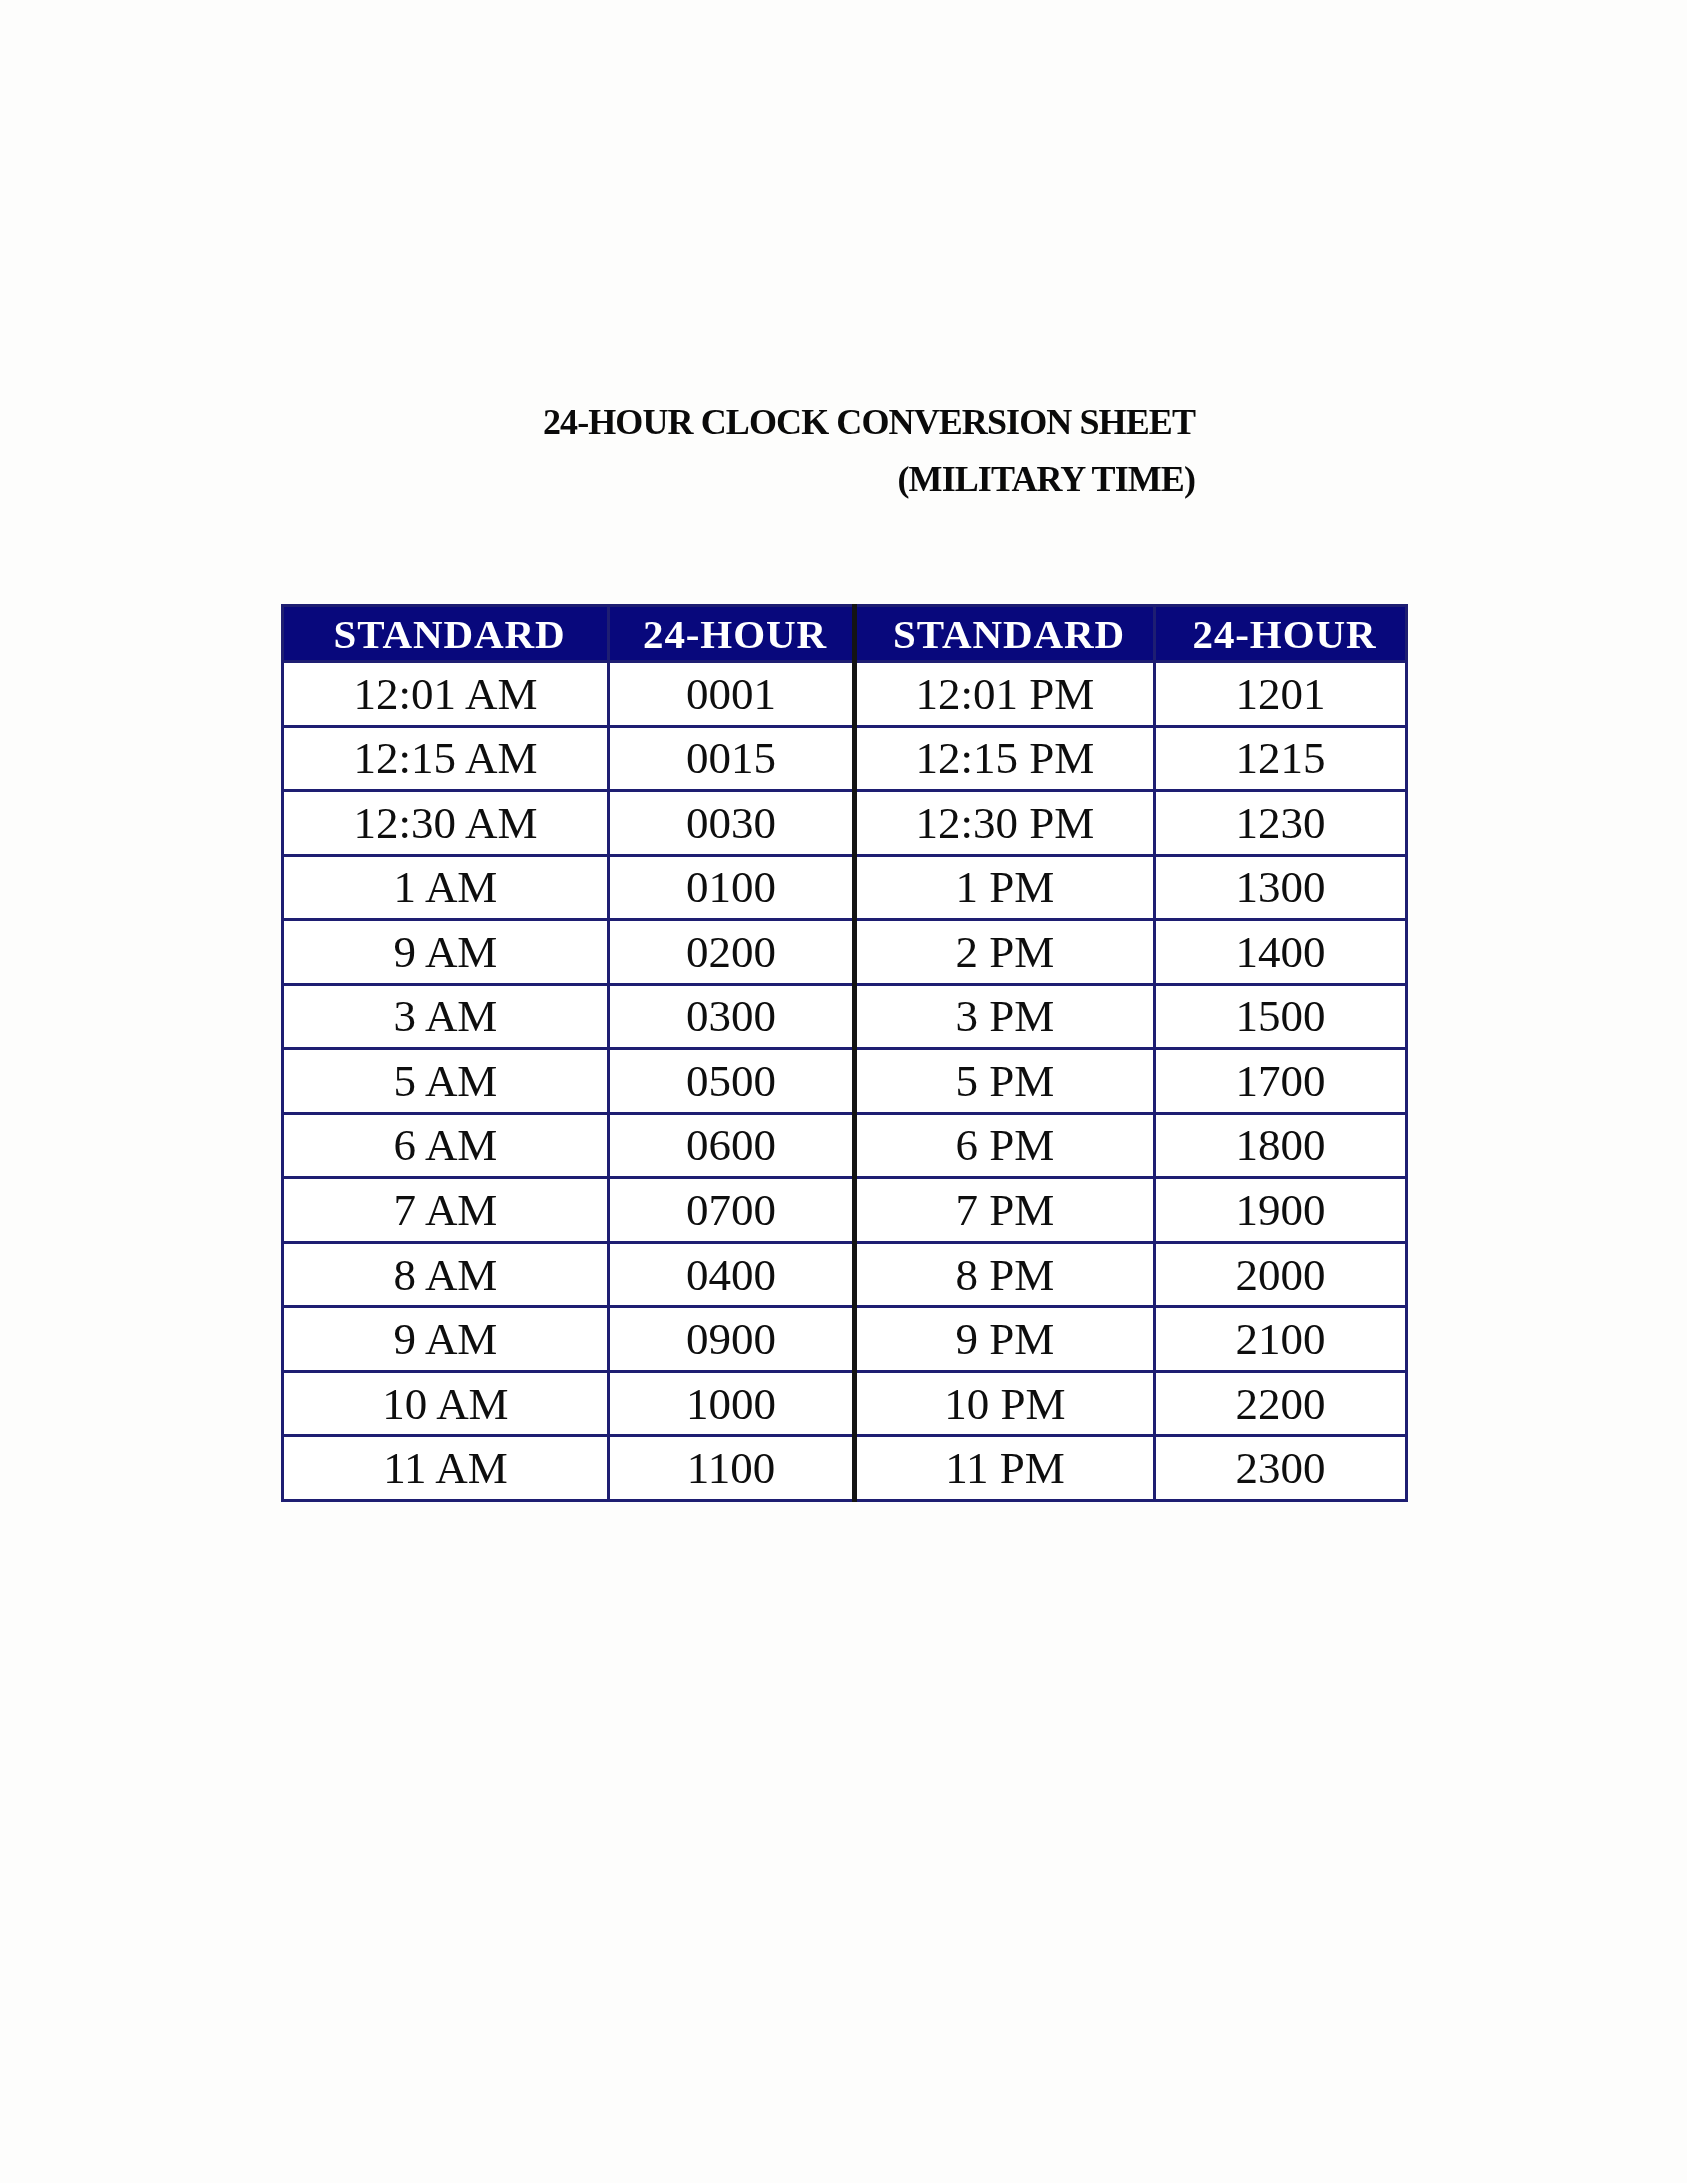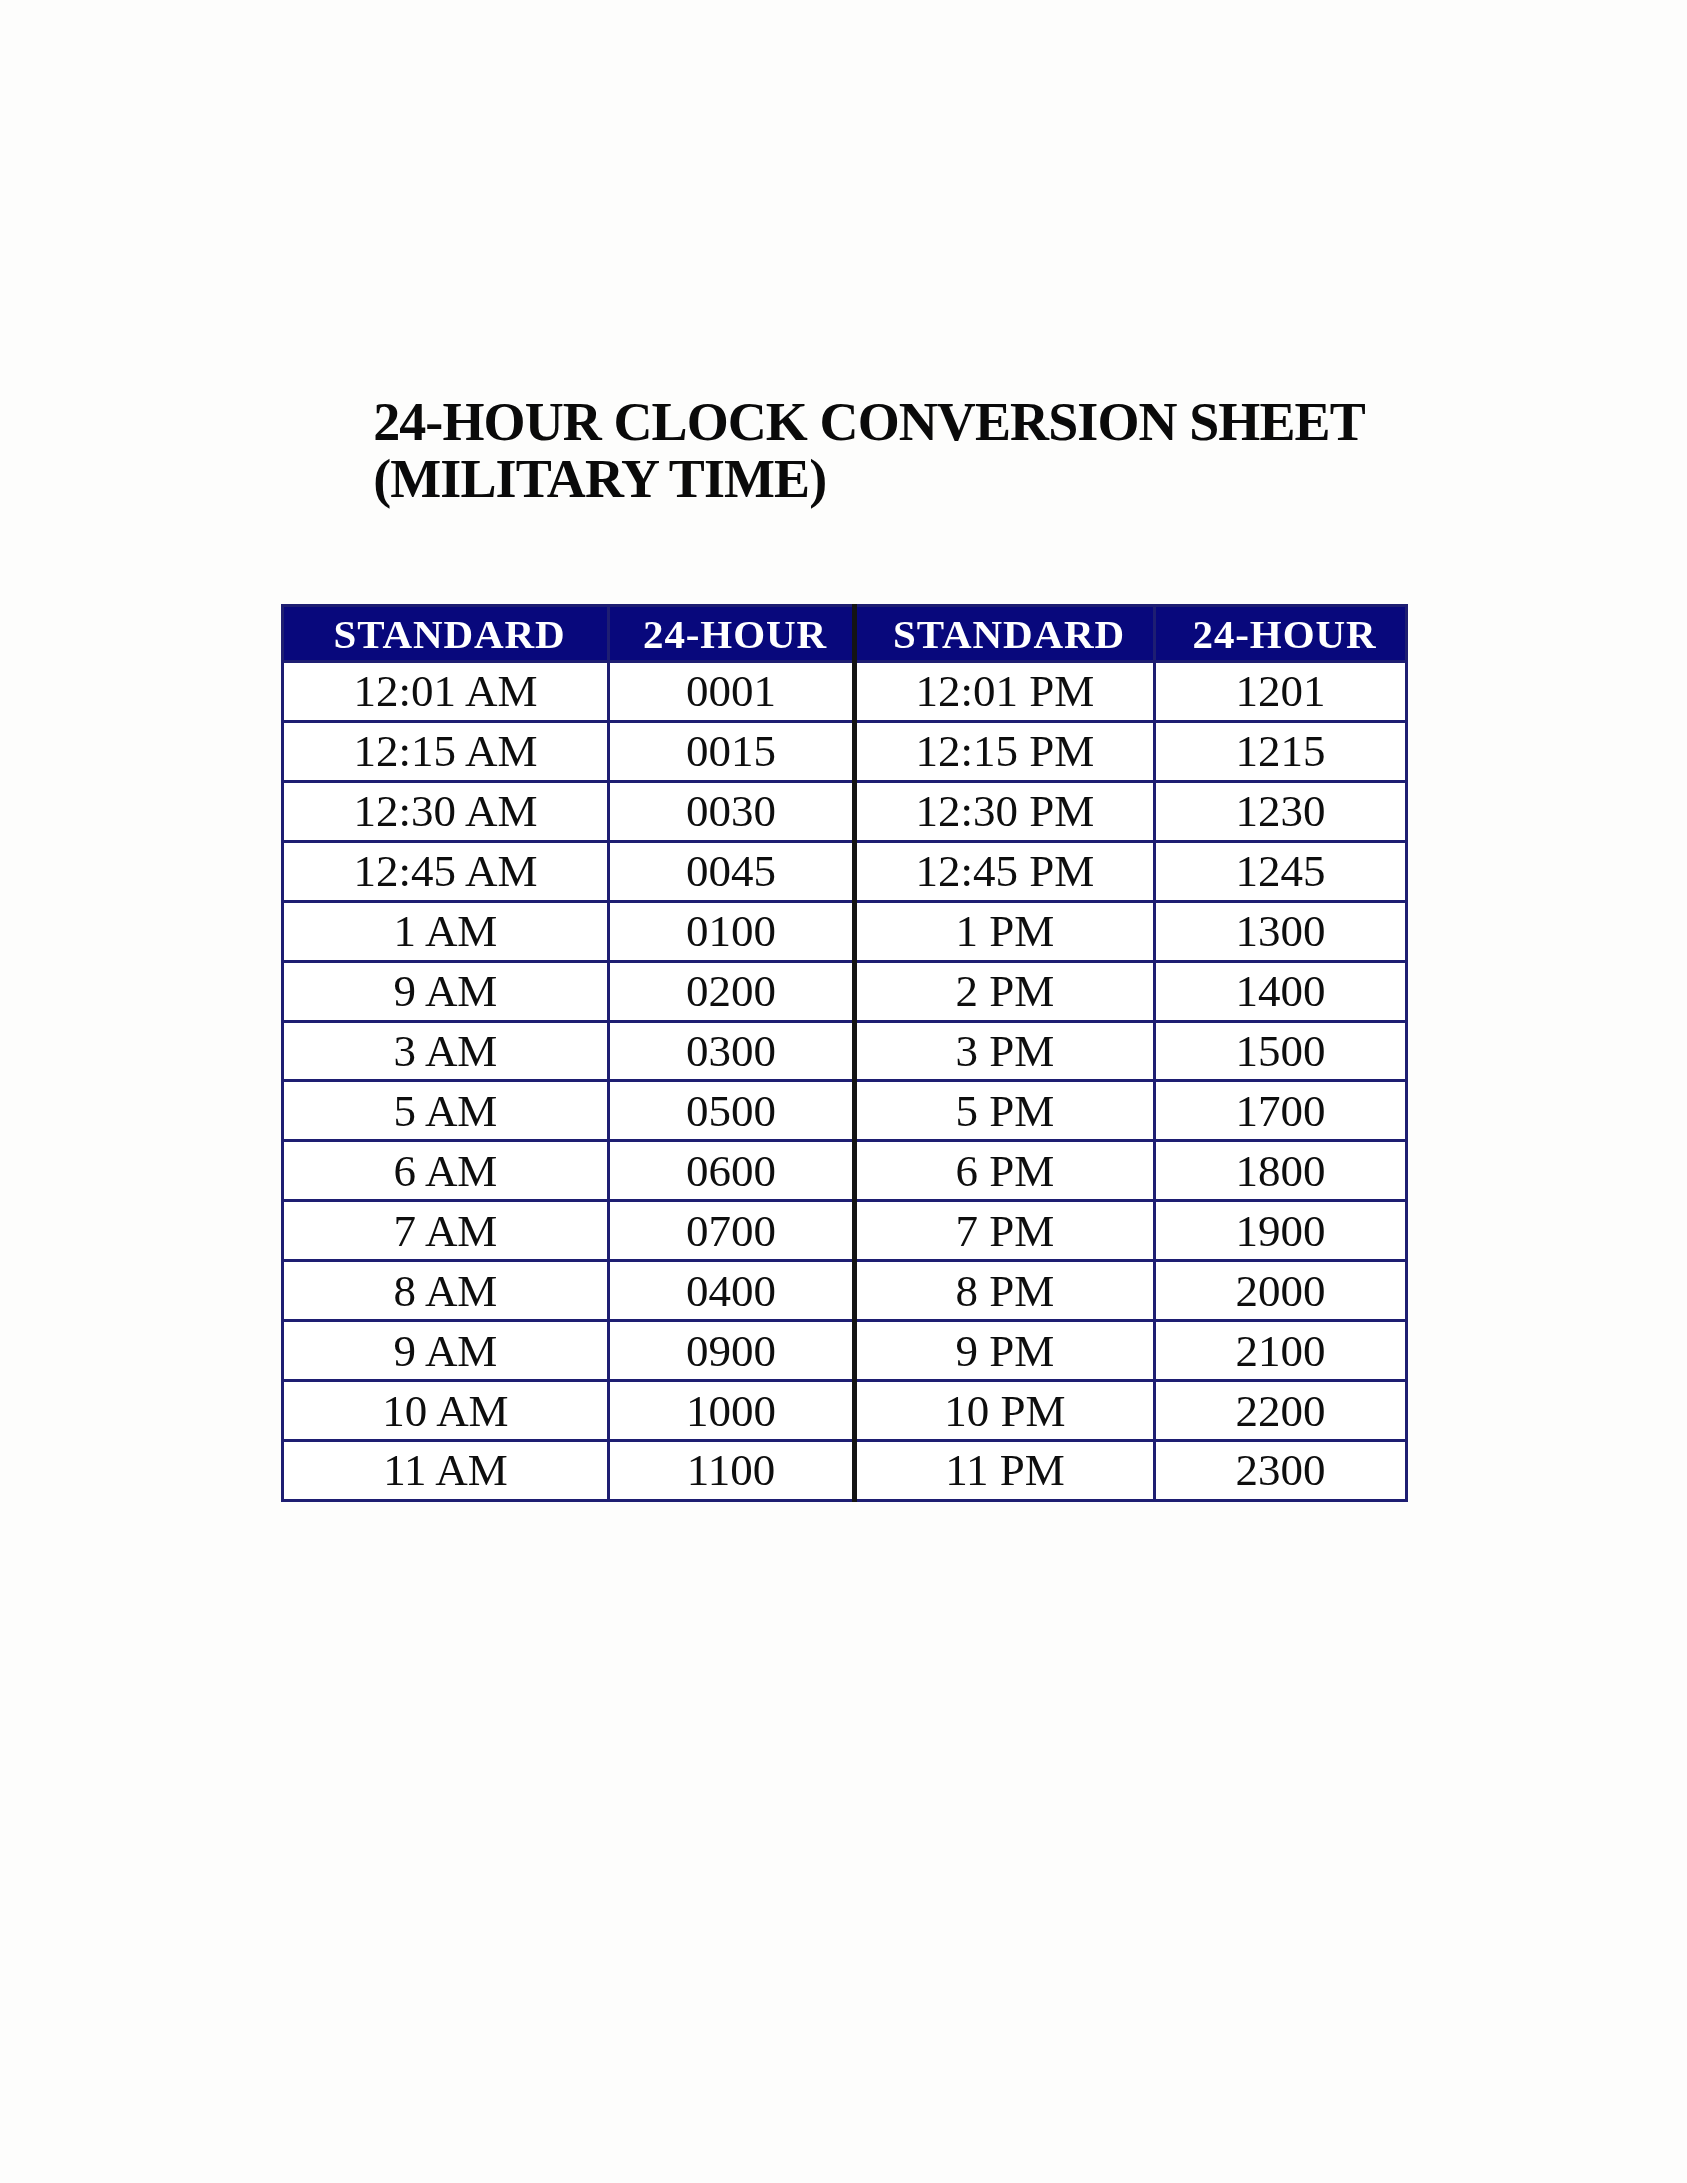--- a/index.html
+++ b/index.html
@@ -12,23 +12,23 @@
     height: 2184px;
     overflow: hidden;
     background: var(--page-bg, #fdfdfc);
     font-family: "Liberation Serif", "DejaVu Serif", serif;
   }
   .doc-title {
     position: absolute;
     top: 394px;
     left: 869px;
     transform: translateX(-50%);
-    text-align: left;
+    text-align: right;
     font-weight: bold;
-    font-size: 54px;
+    font-size: 36px;
     line-height: 57px;
     letter-spacing: -0.9px;
     white-space: nowrap;
     color: var(--title-color, #0a0a0a);
   }
   table.conv {
     position: absolute;
     left: 281px;
     top: 604px;
     width: 1123px;
@@ -100,26 +100,20 @@
         <td>12:15 PM</td>
         <td>1215</td>
       </tr>
       <tr>
         <td>12:30 AM</td>
         <td class="mid">0030</td>
         <td>12:30 PM</td>
         <td>1230</td>
       </tr>
       <tr>
-        <td>12:45 AM</td>
-        <td class="mid">0045</td>
-        <td>12:45 PM</td>
-        <td>1245</td>
-      </tr>
-      <tr>
         <td>1 AM</td>
         <td class="mid">0100</td>
         <td>1 PM</td>
         <td>1300</td>
       </tr>
       <tr>
         <td>9 AM</td>
         <td class="mid">0200</td>
         <td>2 PM</td>
         <td>1400</td>

